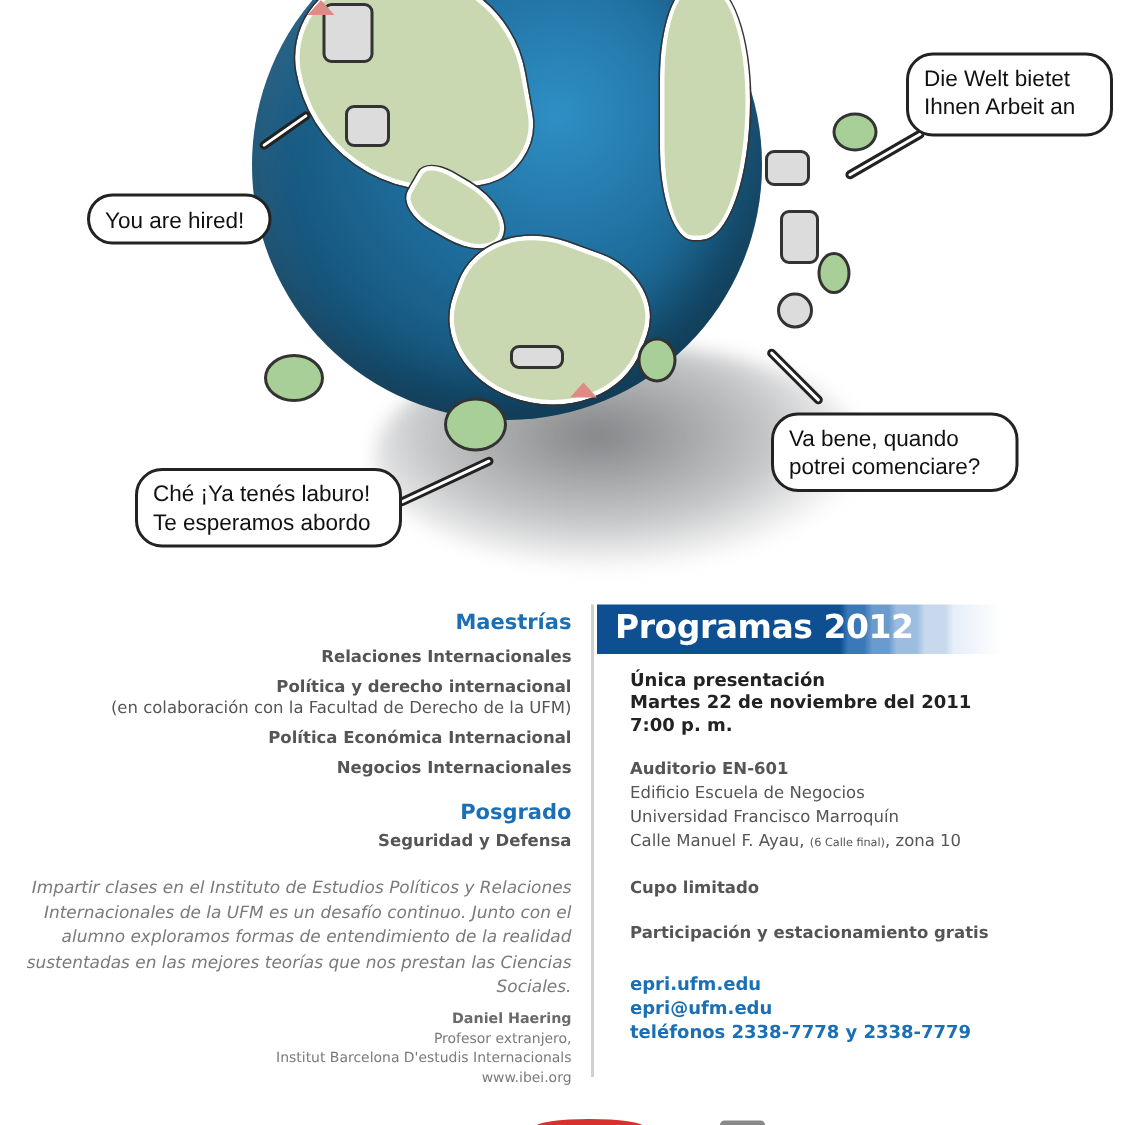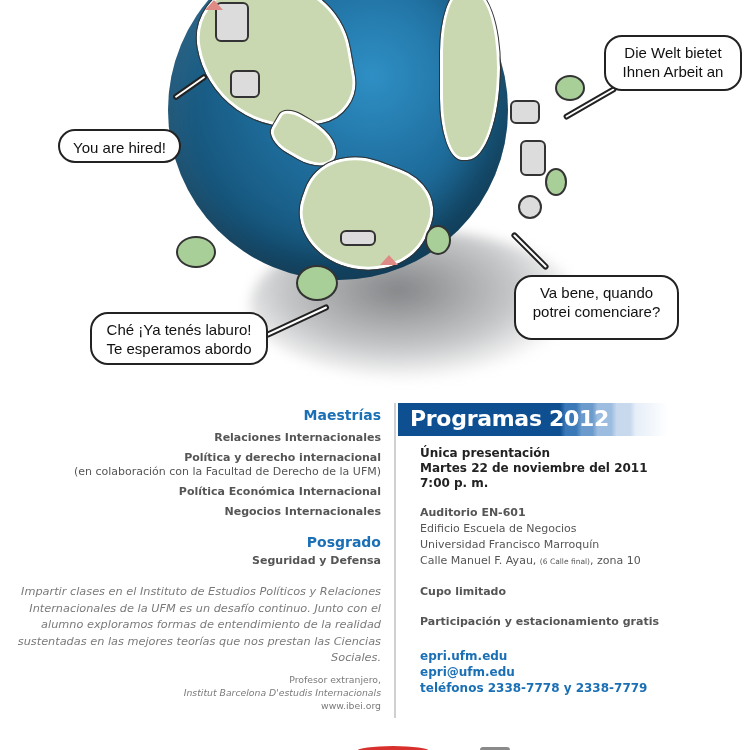--- a/index.html
+++ b/index.html
@@ -25,38 +25,38 @@
   .sa { left: 300px; top: 160px; width: 130px; height: 110px; border-radius: 50% 40% 60% 50%; transform: rotate(20deg); }
   .eu { left: 440px; top: -10px; width: 60px; height: 170px; border-radius: 40% 50% 60% 40%; }
   .deco { position: absolute; border: 2px solid #333; border-radius: 6px; background: #dcdcdc; }
   .tree { position: absolute; border: 2px solid #333; border-radius: 50%; background: #a9cf98; }
   .roof { position: absolute; width: 0; height: 0; border-left: 9px solid transparent; border-right: 9px solid transparent; border-bottom: 10px solid #e08a86; }
 
   
   .bubble {
     position: absolute; background: #ffffff; border: 2px solid #222; border-radius: 18px;
     font-family: "Liberation Sans", sans-serif; font-size: 15px; color: #111; line-height: 19px;
-    text-align: center; padding: 6px 10px; white-space: nowrap;
+    text-align: left; padding: 6px 10px; white-space: nowrap;
   }
   .bubble .line { display: block; }
   .tail { position: absolute; border: 2px solid #222; background: #fff; }
   .b1 { left: 58px; top: 92px; width: 123px; height: 34px; padding-top: 7px; margin-top: 37px; }
   .b2 { left: 604px; top: 35px; width: 138px; height: 56px; }
-  .b3 { left: 514px; top: 275px; width: 165px; height: 65px; }
+  .b3 { left: 514px; top: 275px; width: 165px; height: 53px; }
   .b4 { left: 90px; top: 312px; width: 178px; height: 53px; }
 
   
   .left-col { position: absolute; right: 369px; top: 405px; width: 340px; text-align: right; font-family: "DejaVu Sans", sans-serif; }
   .section-title { color: #1a6fb5; font-weight: bold; font-size: 14px; line-height: 20px; }
   .program { color: #555; font-weight: bold; font-size: 11px; line-height: 14px; }
   .note { color: #555; font-size: 11px; line-height: 14px; white-space: nowrap; }
   .quote { color: #7a7a7a; font-style: italic; font-size: 11.3px; line-height: 16.5px; width: 380px; margin-left: -40px; }
   .author { color: #6a6a6a; font-weight: bold; font-size: 9.5px; line-height: 13px; }
   .author-line { color: #7a7a7a; font-size: 9.3px; line-height: 13px; }
-  .author-line.italic { font-style: italic; }
+  .author-line.italic { }
 
   
   .right-col { position: absolute; left: 394px; top: 403px; width: 300px; height: 315px; border-left: 2px solid #d0d0d0; }
   .banner { position: relative; height: 33px; width: 270px; margin-left: 2px;
     background: linear-gradient(90deg, #0e4f92 0%, #0e4f92 60%, #3a78b8 62%, #3a78b8 66%, #6b9bcc 68%, #6b9bcc 72%, #9dbde0 74%, #9dbde0 79%, #c8d9ee 81%, #c8d9ee 86%, #e6eef8 88%, #ffffff 100%); }
   .banner-title { position: absolute; left: 12px; top: 2px; color: #ffffff; font-weight: bold; font-size: 22px; line-height: 28px; font-family: "DejaVu Sans", sans-serif; letter-spacing: -0.3px; }
   .info { padding-left: 24px; font-family: "DejaVu Sans", sans-serif; }
   .info-bold { color: #222; font-weight: bold; font-size: 12px; line-height: 15px; }
   .info-subhead { color: #555; font-weight: bold; font-size: 11px; line-height: 16px; }
   .info-text { color: #555; font-size: 11px; line-height: 16px; }
@@ -127,20 +127,21 @@
   <div class="program">Política Económica Internacional</div>
   <div style="height:6px"></div>
   <div class="program">Negocios Internacionales</div>
   <div style="height:13px"></div>
   <div class="section-title">Posgrado</div>
   <div style="height:2px"></div>
   <div class="program">Seguridad y Defensa</div>
   <div style="height:16px"></div>
   <div class="quote">Impartir clases en el Instituto de Estudios Políticos y Relaciones Internacionales de la UFM es un desafío continuo.  Junto con el alumno exploramos formas de entendimiento de la realidad sustentadas en las mejores teorías que nos prestan las Ciencias Sociales.</div>
   <div style="height:6px"></div>
+  <div class="author">Daniel Haering</div>
   <div class="author-line">Profesor extranjero,</div>
   <div class="author-line italic">Institut Barcelona D'estudis Internacionals</div>
   <div class="author-line">www.ibei.org</div>
 </div>
 
 <div class="right-col">
   <div class="banner">
     <div class="banner-title">Programas 2012</div>
   </div>
   <div class="info">

